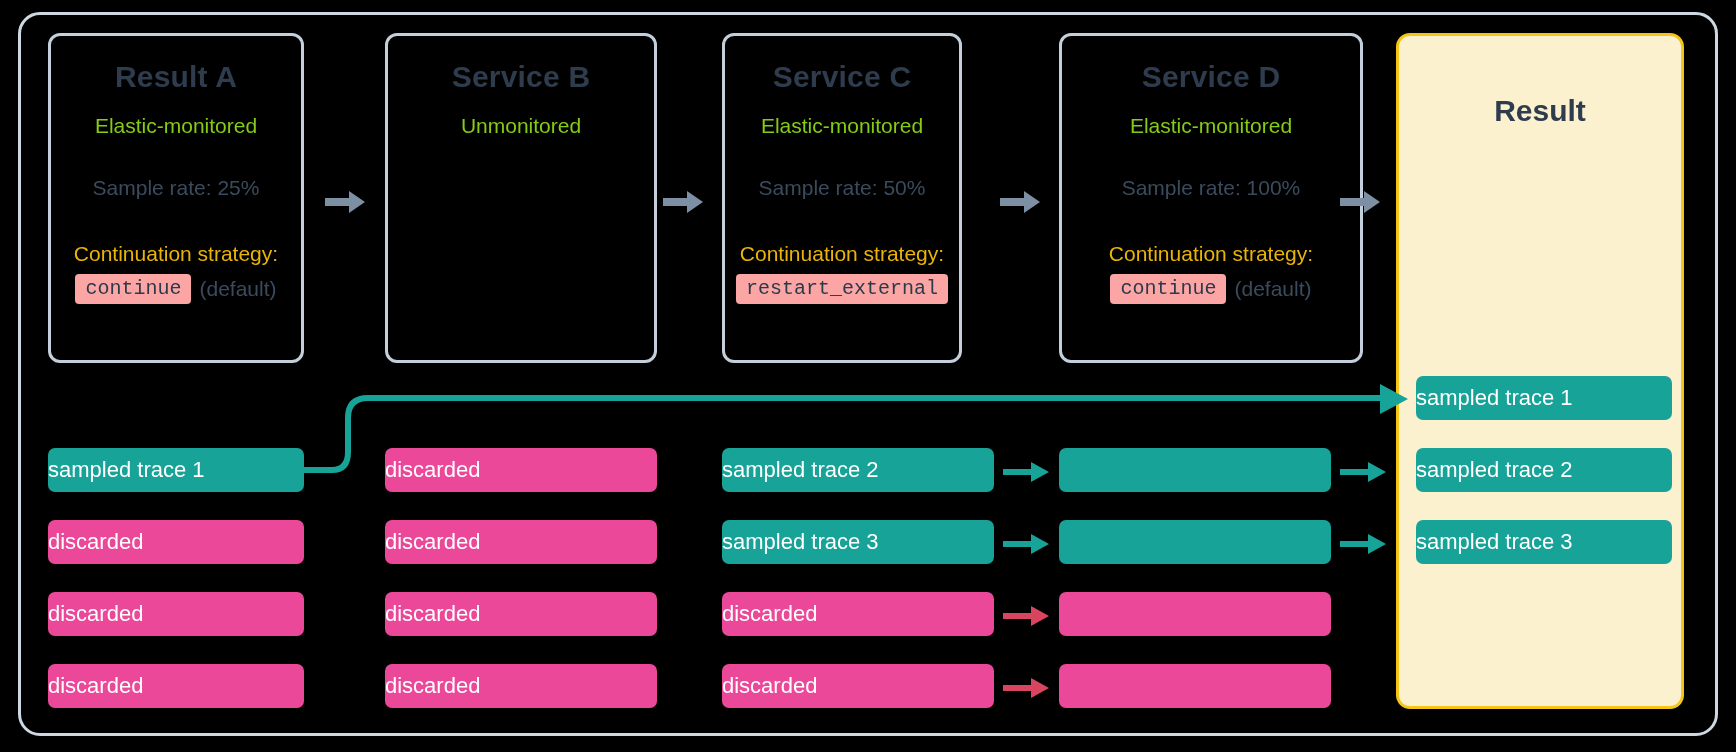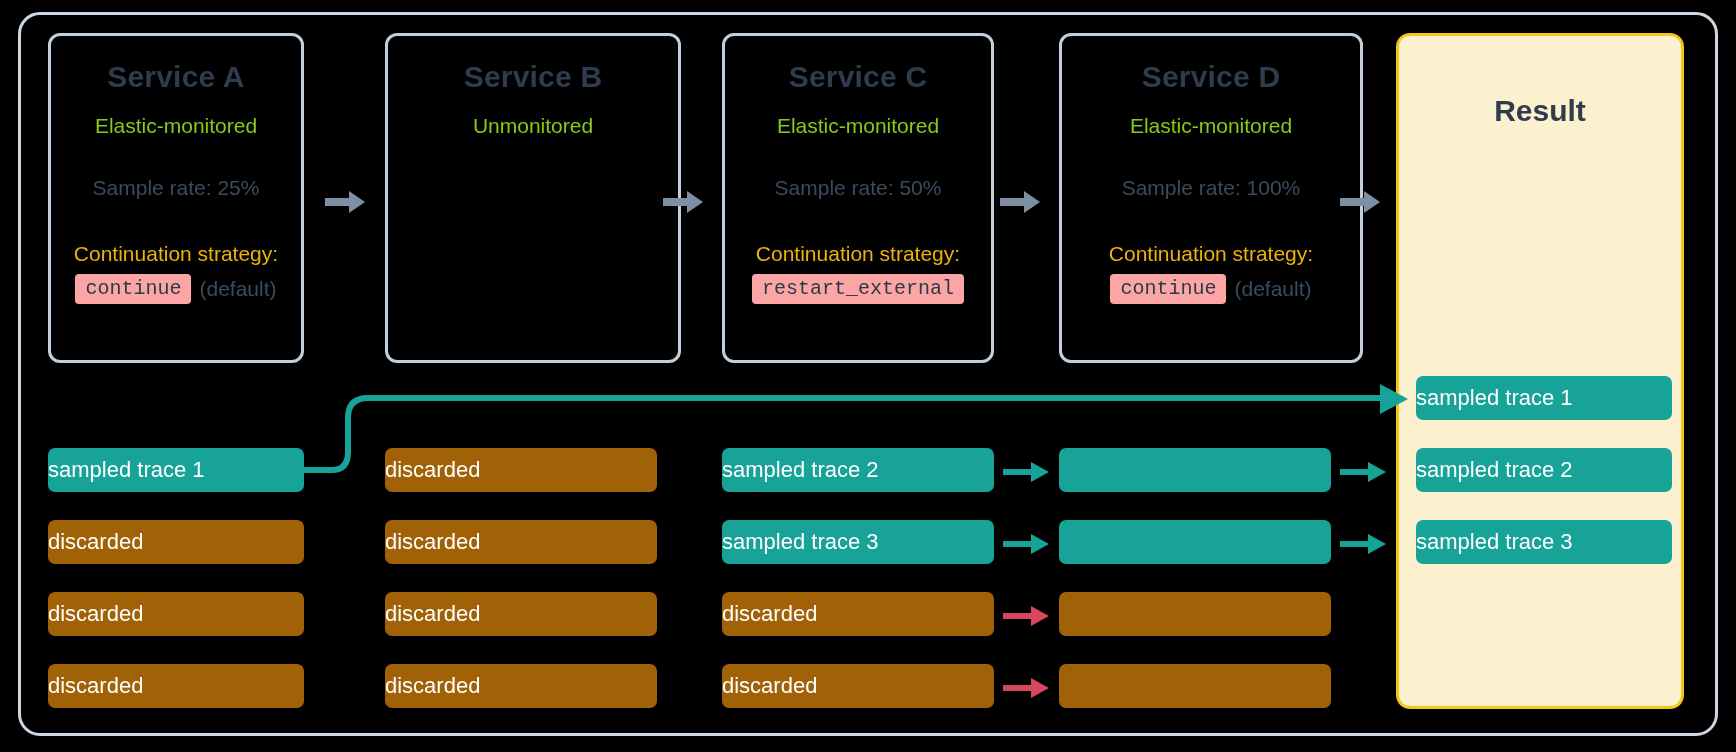--- a/index.html
+++ b/index.html
@@ -125,21 +125,21 @@
     height: 44px;
     border-radius: 7px;
     display: flex;
     align-items: center;
     justify-content: flex-start;
     color: #ffffff;
     font-size: 22px;
     white-space: nowrap;
   }
   .bar.teal    { background: #17a398; }
-  .bar.crimson { background: #a16207; }
+  .bar.crimson { background: #ec4899; }
 
   
   .row-arrow {
     position: absolute;
     width: 46px;
     height: 26px;
   }
 
   
   .curve-svg {
@@ -152,36 +152,36 @@
   }
 </style>
 </head>
 <body>
 
 <div id="stage">
 
   <div class="outer-frame"></div>
 
   <div class="service-card" id="card-0" style="left:48px;width:256px;">
-    <div class="card-title">Service A</div>
+    <div class="card-title">Result A</div>
     <div class="card-sub">Elastic-monitored</div>
     <div class="card-rate">Sample rate: 25%</div>
     <div class="card-strategy-label">Continuation strategy:</div>
     <div class="strategy-line">
       <span class="code-badge">continue</span>
       <span class="default-note">(default)</span>
     </div>
   </div>
 
-  <div class="service-card" id="card-1" style="left:385px;width:296px;">
+  <div class="service-card" id="card-1" style="left:385px;width:272px;">
     <div class="card-title">Service B</div>
     <div class="card-sub">Unmonitored</div>
   </div>
 
-  <div class="service-card" id="card-2" style="left:722px;width:272px;">
+  <div class="service-card" id="card-2" style="left:722px;width:240px;">
     <div class="card-title">Service C</div>
     <div class="card-sub">Elastic-monitored</div>
     <div class="card-rate">Sample rate: 50%</div>
     <div class="card-strategy-label">Continuation strategy:</div>
     <div class="strategy-line">
       <span class="code-badge">restart_external</span>
     </div>
   </div>
 
   <div class="service-card" id="card-3" style="left:1059px;width:304px;">

